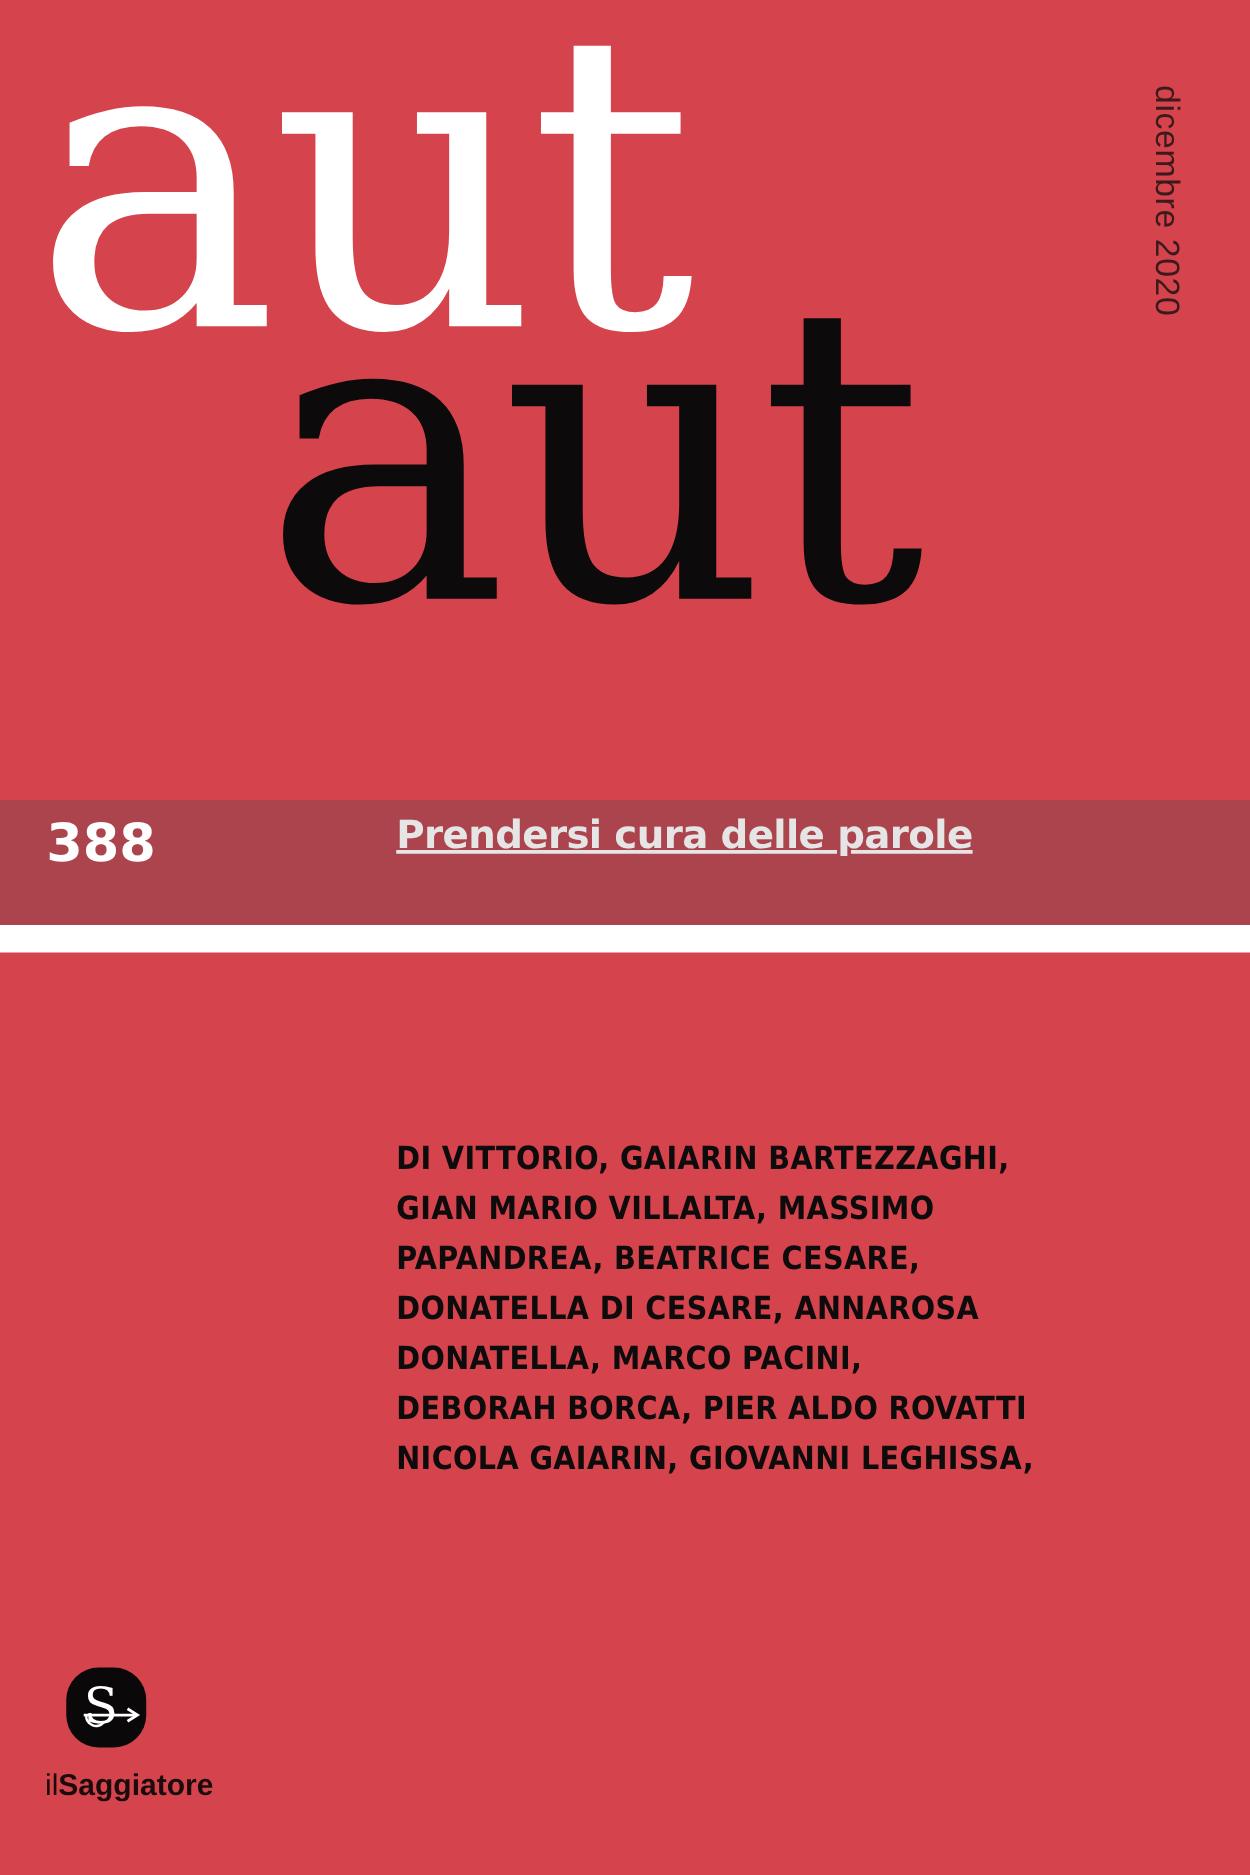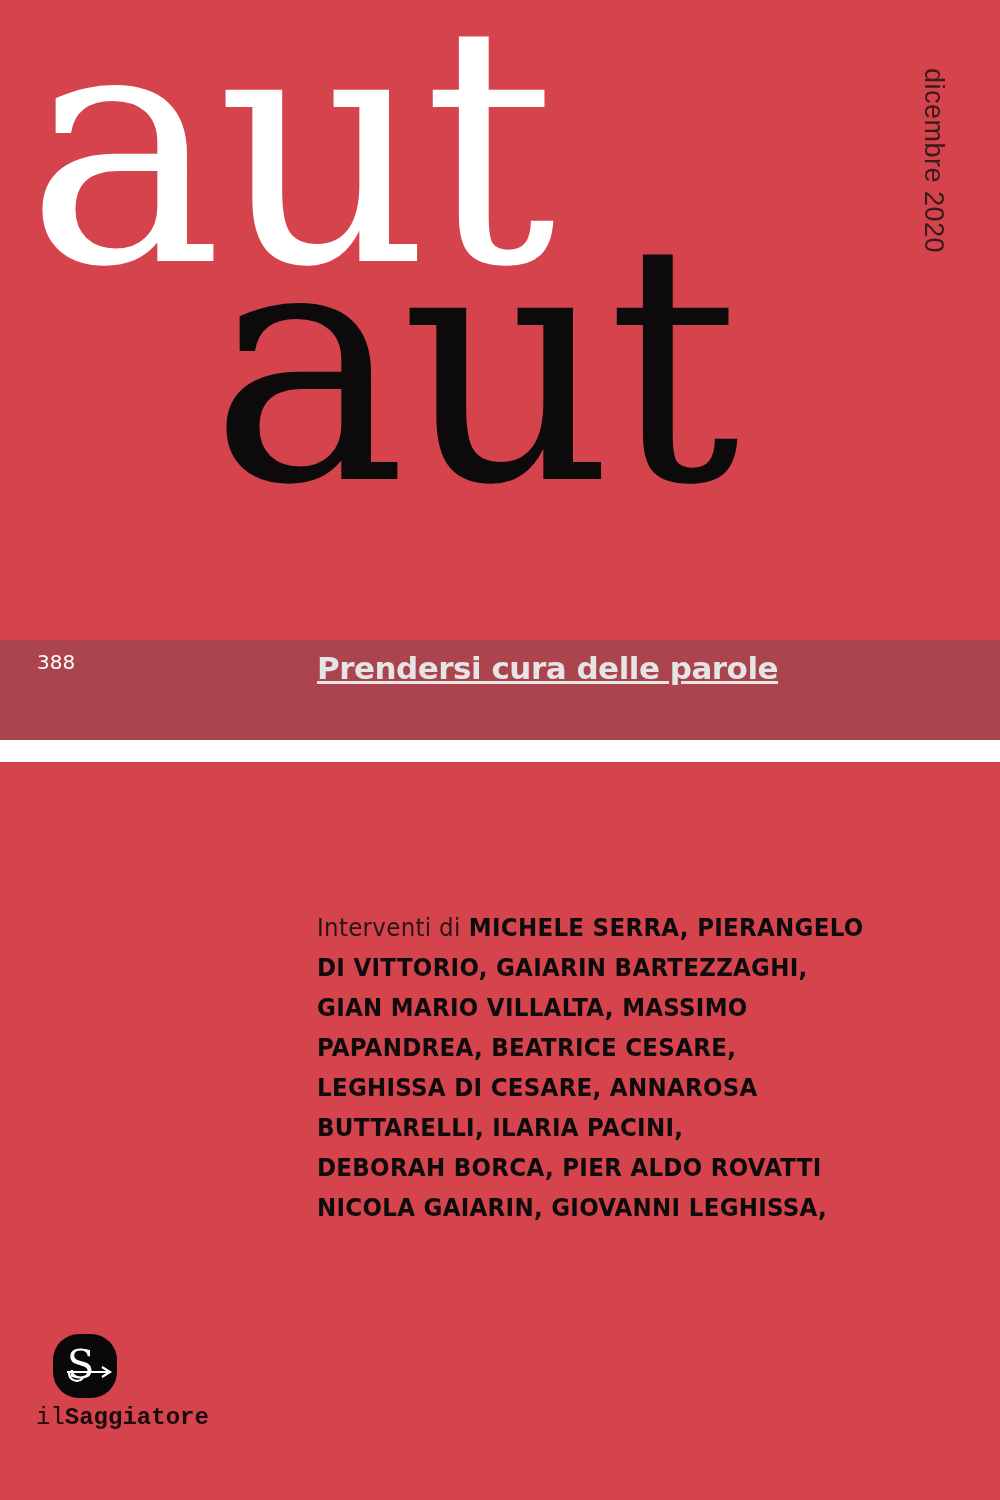--- a/index.html
+++ b/index.html
@@ -33,21 +33,21 @@
       font-size: 27px;
       color: #3a1a1c;
       letter-spacing: 0.5px;
     }
     .band {
       position: absolute; left: 0; top: 640px; width: 1000px; height: 100px;
       background: #ab444c;
     }
     .band .issue {
       position: absolute; left: 37px; top: 10px;
-      font-size: 20px; font-weight: normal; color: #ffffff;
+      font-size: 42px; font-weight: bold; color: #ffffff;
       font-family: "DejaVu Sans", sans-serif;
     }
     .band .title {
       position: absolute; left: 317px; top: 10px;
       font-size: 31px; font-weight: bold; color: #e5e5e5;
       font-family: "DejaVu Sans", sans-serif;
       letter-spacing: -0.5px;
       text-decoration: underline;
     }
     .stripe {
@@ -62,47 +62,46 @@
     .contributors .lead { font-weight: normal; color: #2a1416; font-stretch: condensed; }
     .contributors .line { display: block; white-space: nowrap; font-weight: bold; letter-spacing: 0.3px; }
     .publisher {
       position: absolute; left: 36px; top: 1330px;
     }
     .publisher .mark {
       position: absolute; left: 17px; top: 4px; width: 64px; height: 64px;
       background: #0a0808; border-radius: 26px;
     }
     .publisher .name {
-      position: absolute; left: 0; top: 74px;
-      font-family: Liberation Mono, monospace;
+      position: absolute; left: 0; top: 85px;
+      font-family: Liberation Sans, sans-serif;
       font-size: 24px; color: #1a0c0d; white-space: nowrap;
     }
     .publisher .name b { font-weight: bold; }
   </style>
 </head>
 <body>
 
 <div class="logo logo-top">aut</div>
 <div class="logo logo-bottom">aut</div>
 
 <div class="date">dicembre 2020</div>
 
 <div class="band">
   <span class="issue">388</span>
   <span class="title">Prendersi cura delle parole</span>
 </div>
 <div class="stripe"></div>
 
 <div class="contributors">
-  <span class="line"><span class="lead">Interventi di</span> <span>MICHELE SERRA, PIERANGELO</span></span>
   <span class="line">DI VITTORIO, GAIARIN BARTEZZAGHI,</span>
   <span class="line">GIAN MARIO VILLALTA, MASSIMO</span>
   <span class="line">PAPANDREA, BEATRICE CESARE,</span>
-  <span class="line">LEGHISSA DI CESARE, ANNAROSA</span>
-  <span class="line">BUTTARELLI, ILARIA PACINI,</span>
+  <span class="line">DONATELLA DI CESARE, ANNAROSA</span>
+  <span class="line">DONATELLA, MARCO PACINI,</span>
   <span class="line">DEBORAH BORCA, PIER ALDO ROVATTI</span>
   <span class="line">NICOLA GAIARIN, GIOVANNI LEGHISSA,</span>
 </div>
 
 <div class="publisher">
   <div class="mark">
     <svg width="64" height="64" viewBox="0 0 64 64">
       <text x="14" y="44" font-family="DejaVu Serif, serif" font-size="40" fill="#ffffff">S</text>
       <line x1="14" y1="38" x2="56" y2="38" stroke="#ffffff" stroke-width="2.2"></line>
       <polyline points="49,33 57,38 49,43" fill="none" stroke="#ffffff" stroke-width="2.2"></polyline>

